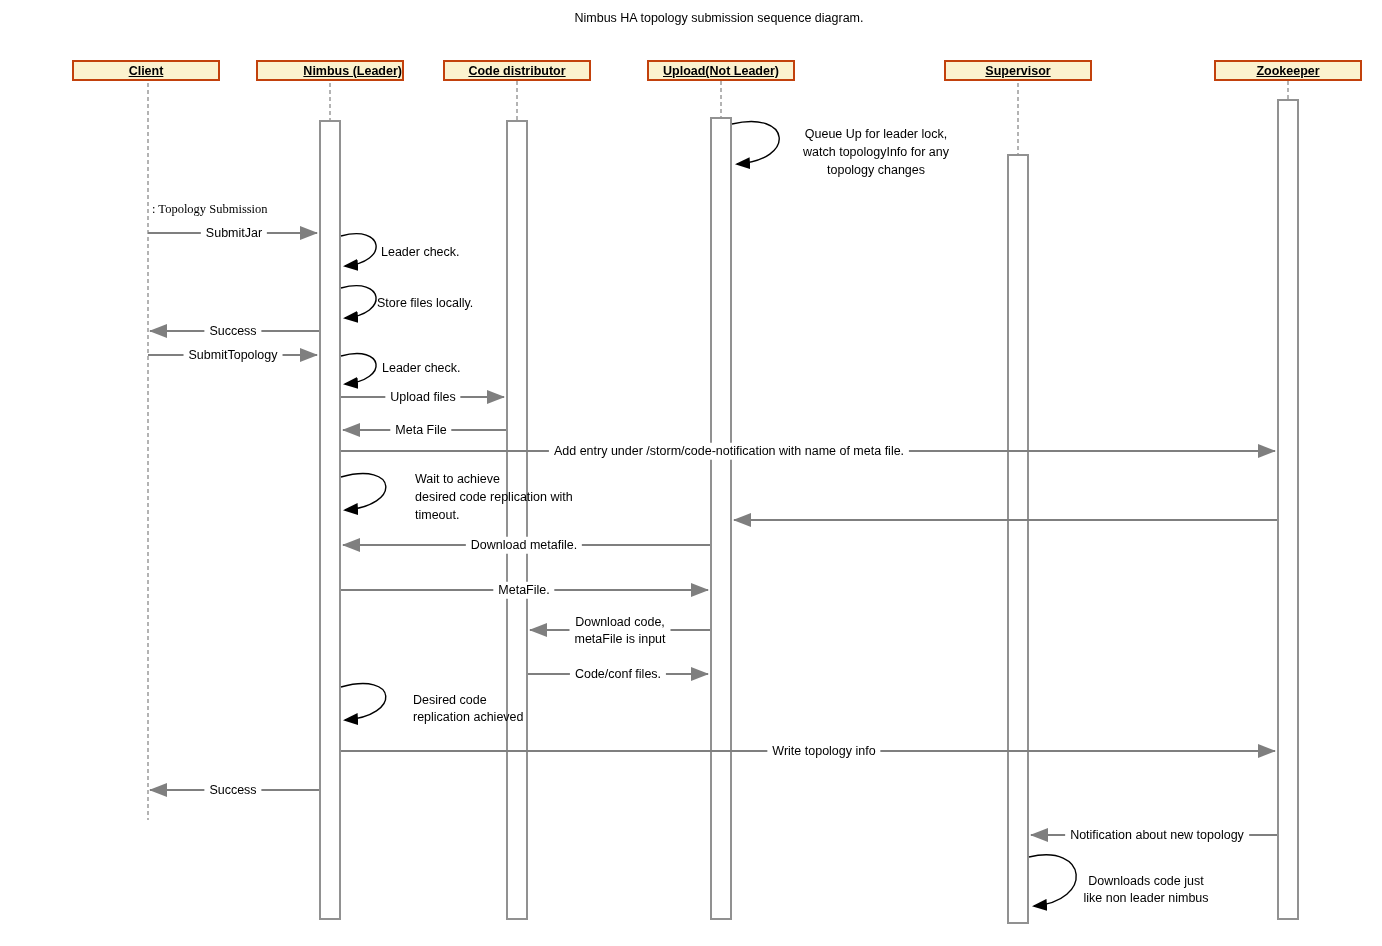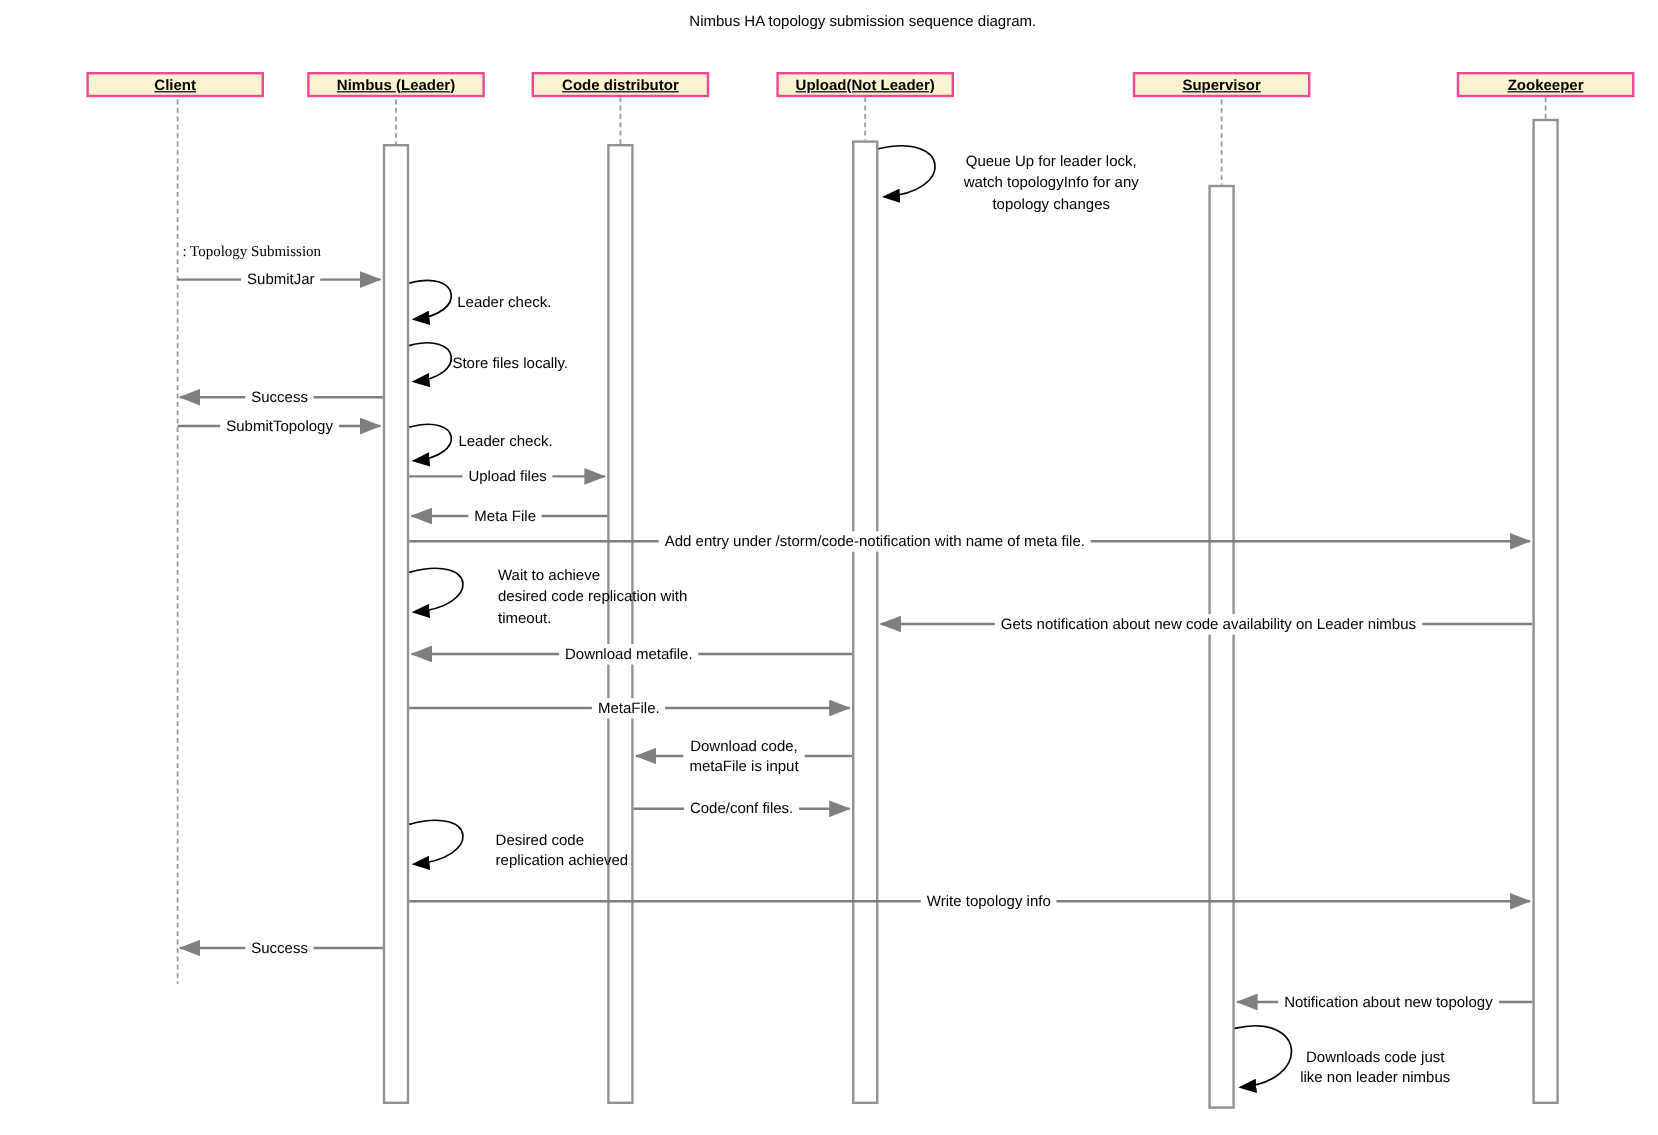--- a/index.html
+++ b/index.html
@@ -13,26 +13,26 @@
   .svg-arrows { z-index:3; }
   .labels { z-index:4; pointer-events:none; }
 
   .diagram-title {
     position:absolute; top:11px; left:0; width:1350px; text-align:center;
     font-size:12.5px; z-index:5;margin-left:44px;
   }
 
   .actor {
     position:absolute; top:60px; width:148px; height:21px;
-    background:#FBF2CF; border:2px solid #ec4899; box-sizing:border-box;
+    background:#FBF2CF; border:2px solid #c2410c; box-sizing:border-box;
     display:flex; align-items:center; justify-content:center;
     font-weight:bold; text-decoration:underline; font-size:12.5px; z-index:5;
   }
   .actor.client    { left:72px; }
-  .actor.leader    { left:256px; }
+  .actor.leader    { left:256px;justify-content:flex-end; }
   .actor.codedist  { left:443px; }
   .actor.notleader { left:647px; }
   .actor.superv    { left:944px; }
   .actor.zook      { left:1214px; }
 
   .bar {
     position:absolute; width:18px; background:#ffffff;
     border:2px solid #919191;
   }
   .bar.leader    { left:319px; top:120px; height:796px; }
@@ -141,21 +141,20 @@
     <div class="lbl vctr" style="left:382px; top:368px;">Leader check.</div>
     <div class="lbl on-line" style="left:423px; top:397px;">Upload files</div>
     <div class="lbl on-line" style="left:421px; top:430px;">Meta File</div>
     <div class="lbl multi ctr lh-lg" style="left:876px; top:126px;">Queue Up for leader lock,
 watch topologyInfo for any
 topology changes</div>
     <div class="lbl on-line" style="left:729px; top:451px;">Add entry under /storm/code-notification with name of meta file.</div>
     <div class="lbl multi lh-lg" style="left:415px; top:471px;">Wait to achieve
 desired code replication with
 timeout.</div>
-    <div class="lbl on-line" style="left:1007px; top:520px;">Gets notification about new code availability on Leader nimbus</div>
     <div class="lbl on-line" style="left:524px; top:545px;">Download metafile.</div>
     <div class="lbl on-line" style="left:524px; top:590px;">MetaFile.</div>
     <div class="lbl multi ctr on-line" style="left:620px; top:630px;">Download code,
 metaFile is input</div>
     <div class="lbl on-line" style="left:618px; top:674px;">Code/conf files.</div>
     <div class="lbl multi" style="left:413px; top:692px;">Desired code
 replication achieved</div>
     <div class="lbl on-line" style="left:824px; top:751px;">Write topology info</div>
     <div class="lbl on-line" style="left:233px; top:790px;">Success</div>
     <div class="lbl on-line" style="left:1157px; top:835px;">Notification about new topology</div>

